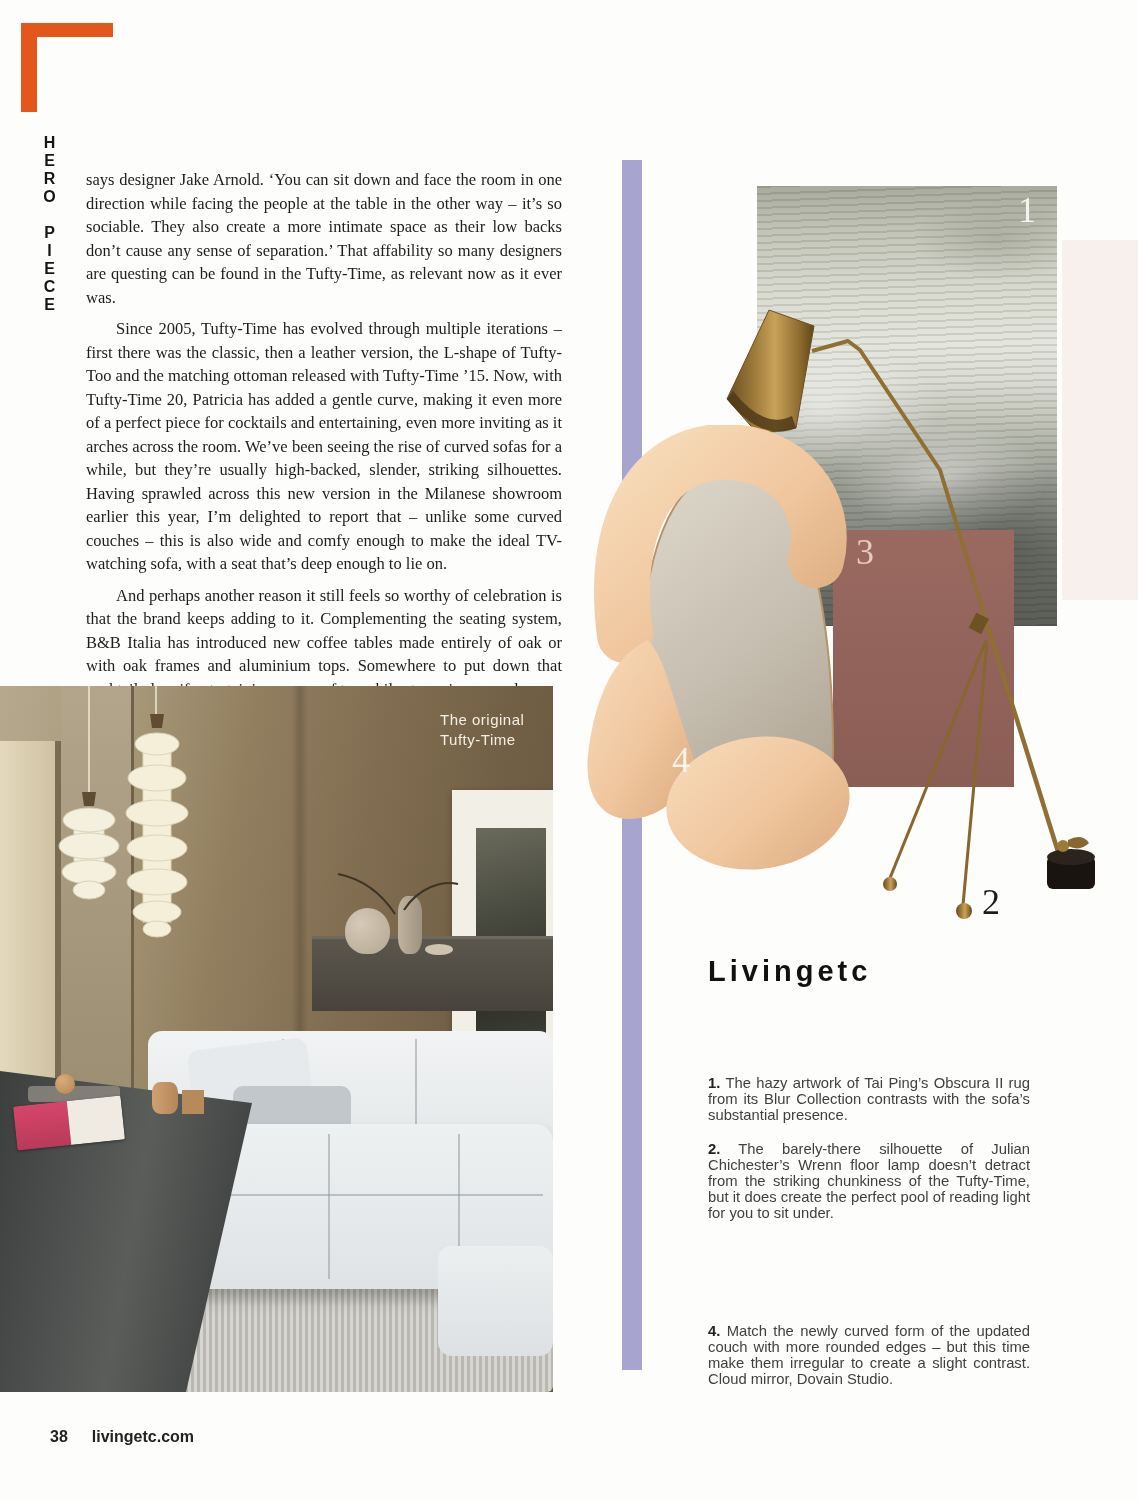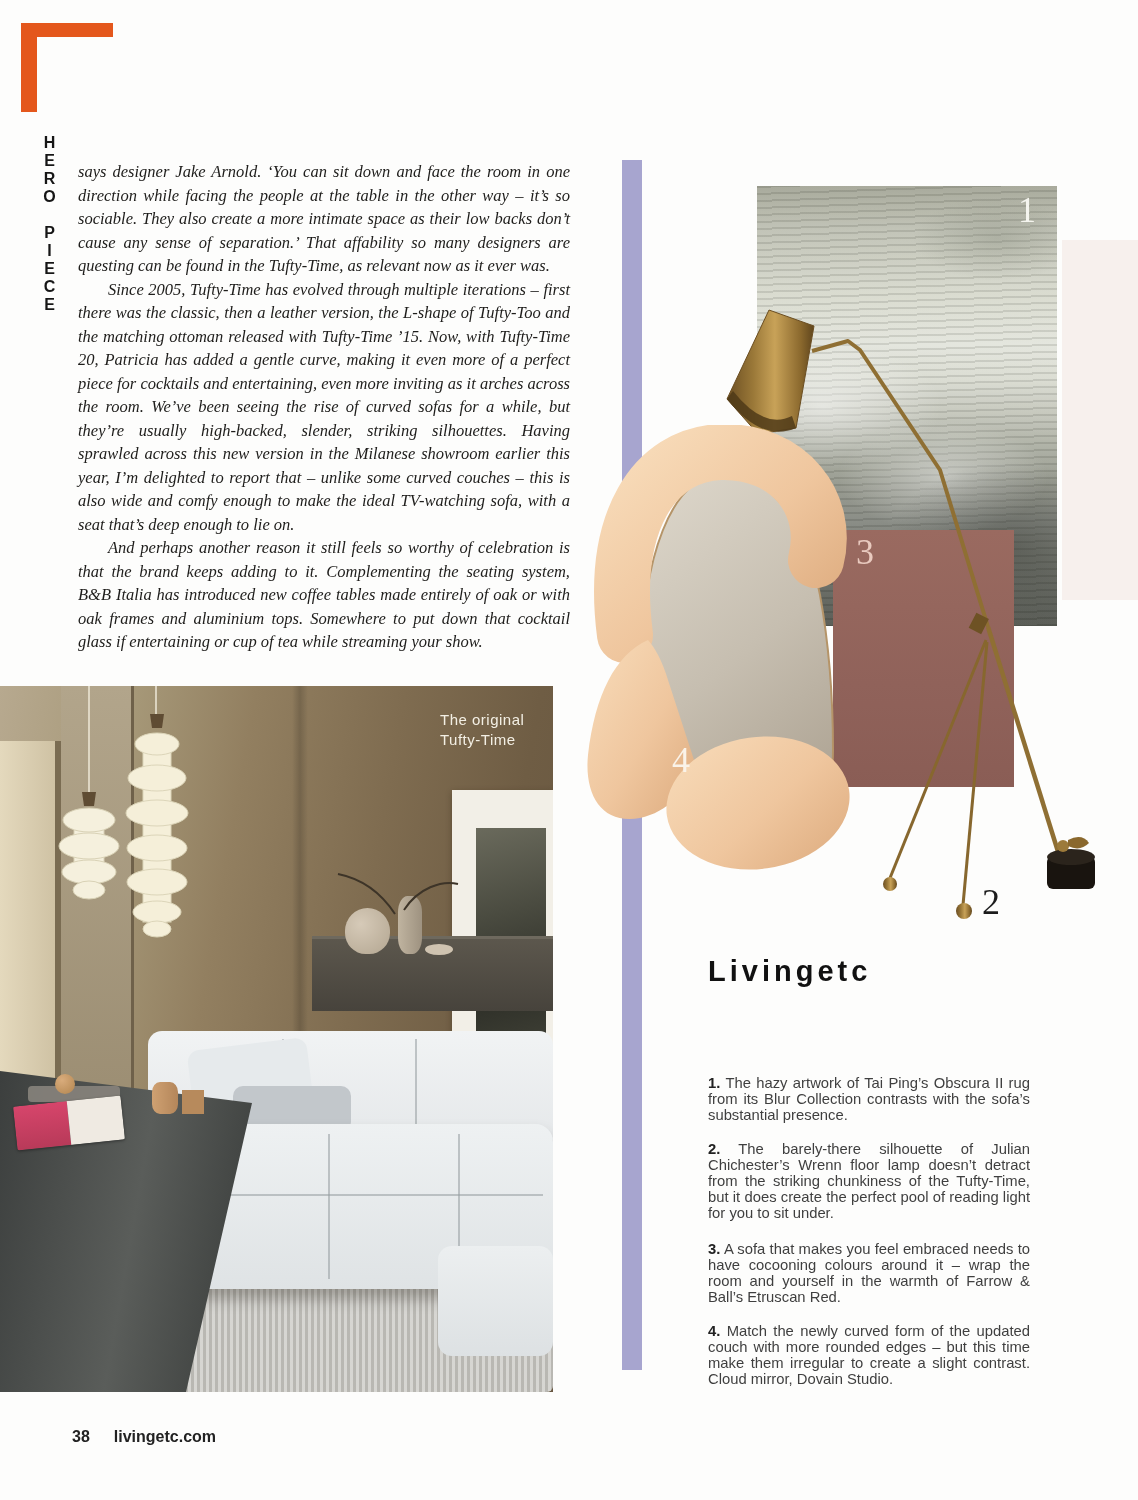--- a/index.html
+++ b/index.html
@@ -9,21 +9,21 @@
 
   
   .bracket{left:21px;top:23px;width:76px;height:75px;border-top:14px solid #e4571c;border-left:16px solid #e4571c;}
   .hero-label{left:40px;top:134px;writing-mode:vertical-rl;text-orientation:upright;
               font-weight:bold;font-size:16px;letter-spacing:1px;color:#161616;}
 
   
   .body-copy{left:78px;top:160px;width:492px;color:#1e1d1b;
              font-family:"Liberation Serif","DejaVu Serif",serif;
              font-size:16.5px;line-height:23.5px;text-align:justify;}
-  .body-copy p{margin:0;font-style:italic;}
+  .body-copy p{margin:8px;}
   .body-copy p.ind{text-indent:30px;}
 
   
   .stripe{left:622px;top:160px;width:20px;height:1210px;background:#a7a5cf;}
   .pale-panel{left:1062px;top:240px;width:76px;height:360px;background:#f7f0ed;}
   .rug-art{left:757px;top:186px;width:300px;height:440px;
     background:
       radial-gradient(180px 120px at 85% 82%, rgba(55,57,52,.45), transparent 70%),
       radial-gradient(120px 60px at 80% 12%, rgba(120,125,110,.30), transparent 70%),
       radial-gradient(170px 90px at 22% 50%, rgba(255,255,255,.50), transparent 70%),
@@ -75,21 +75,21 @@
   .ph-caption{left:440px;top:24px;color:#f3efe4;font-size:15px;line-height:20px;letter-spacing:.5px;}
 
   
   .sg-title{left:708px;top:924px;width:340px;color:#111;font-weight:bold;font-size:29px;line-height:31px;letter-spacing:5px;}
   .sg-title2{left:708px;top:956px;width:340px;color:#111;font-weight:bold;font-size:29px;line-height:31px;letter-spacing:4px;}
   .sg-intro{left:708px;top:995px;width:322px;color:#111;font-weight:bold;font-size:15px;line-height:17.5px;}
   .sg-item{position:absolute;left:708px;width:322px;color:#3f3f3f;font-size:14.8px;line-height:16px;text-align:justify;}
   .sg-item b{color:#222;}
   .it1{top:1060px;} .it2{top:1126px;} .it3{top:1226px;} .it4{top:1308px;}
 
-  .footer{left:50px;top:1428px;font-weight:bold;font-size:16px;color:#222;margin-left:22px;}
+  .footer{left:50px;top:1428px;font-weight:bold;font-size:16px;color:#222;}
   .footer .site{margin-left:24px;}
 </style>
 </head>
 <body>
 
 <div class="page">
 
   <div class="abs bracket"></div>
   <div class="abs hero-label">HERO PIECE</div>
 
@@ -221,20 +221,19 @@
     <div class="abs ph-caption">
       <div>The original</div>
       <div>Tufty-Time</div>
     </div>
   </div>
 
   <div class="abs sg-title2">Livingetc</div>
 
   <p class="sg-item it1"><b>1.</b> <span>The hazy artwork of Tai Ping’s Obscura II rug from its Blur Collection contrasts with the sofa’s substantial presence.</span></p>
   <p class="sg-item it2"><b>2.</b> <span>The barely-there silhouette of Julian Chichester’s Wrenn floor lamp doesn’t detract from the striking chunkiness of the Tufty-Time, but it does create the perfect pool of reading light for you to sit under.</span></p>
-  <p class="sg-item it3"><b>3.</b> <span>A sofa that makes you feel embraced needs to have cocooning colours around it – wrap the room and yourself in the warmth of Farrow &amp; Ball’s Etruscan Red.</span></p>
   <p class="sg-item it4"><b>4.</b> <span>Match the newly curved form of the updated couch with more rounded edges – but this time make them irregular to create a slight contrast. Cloud mirror, Dovain Studio.</span></p>
 
   <div class="abs footer">
     <span>38</span><span class="site">livingetc.com</span>
   </div>
 
 </div>
 
 </body></html>

